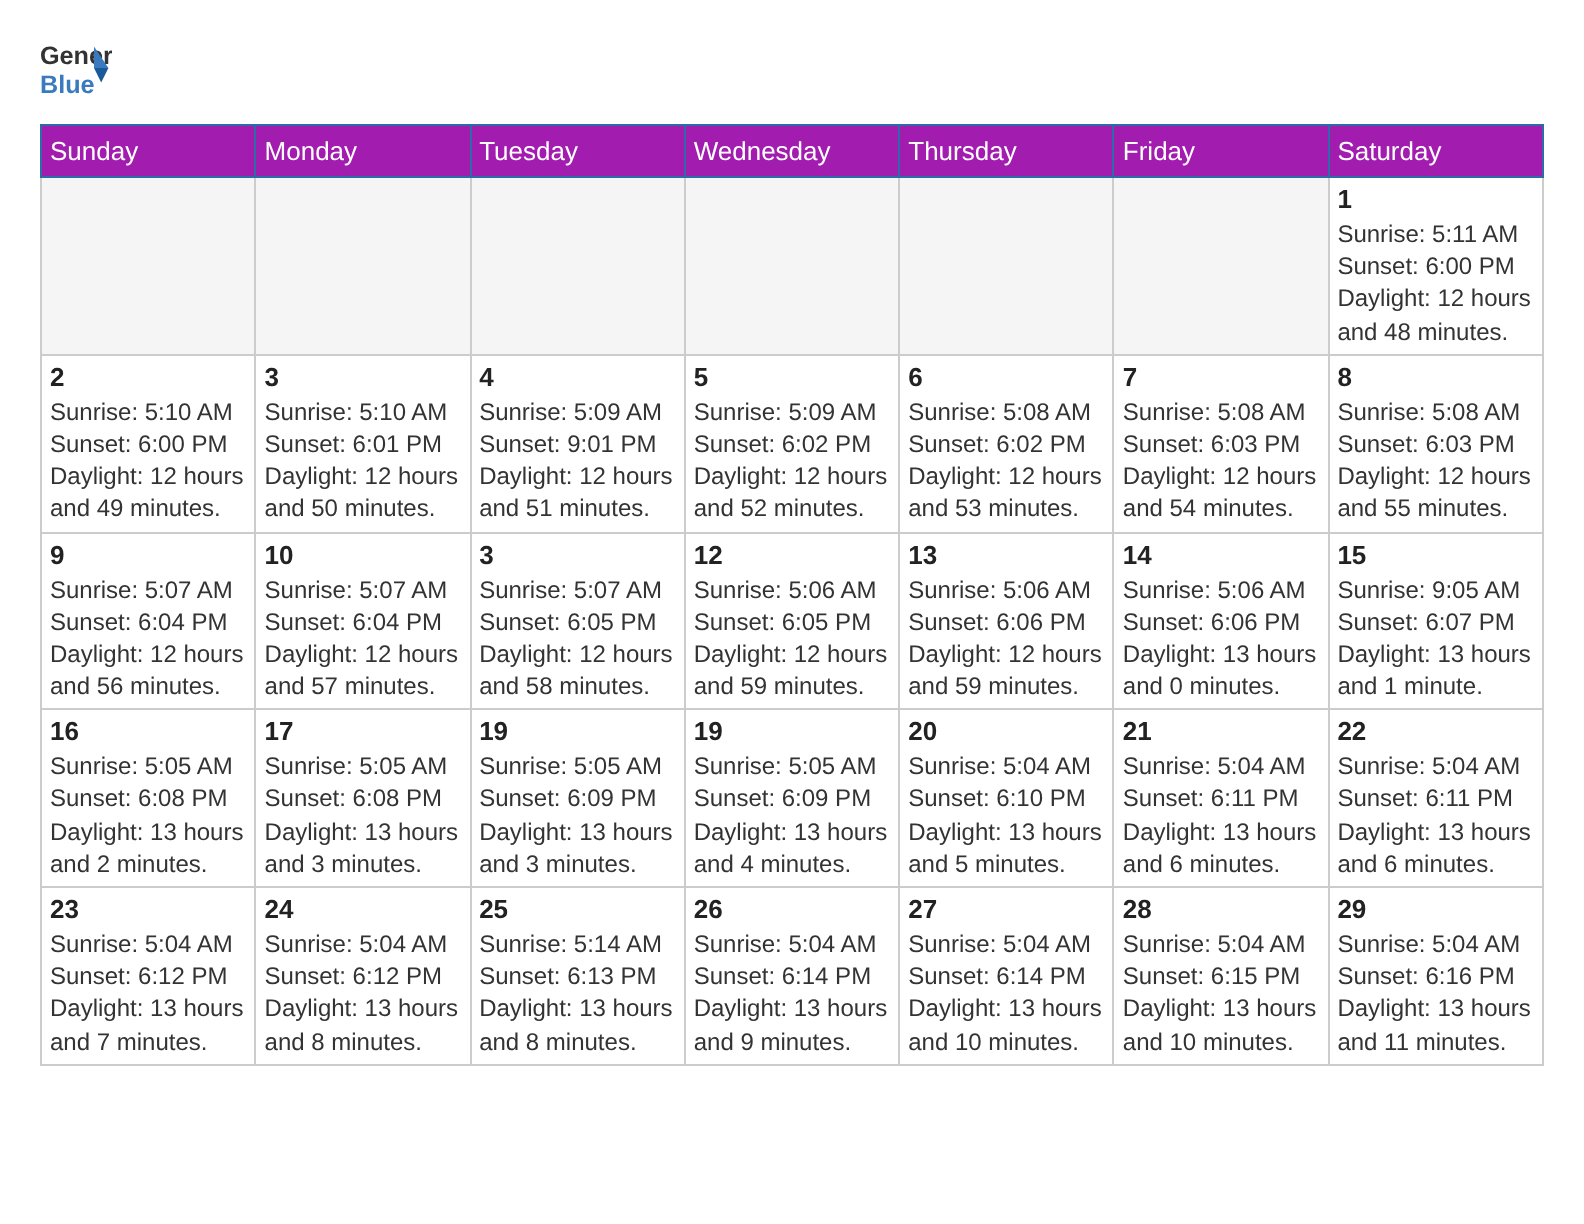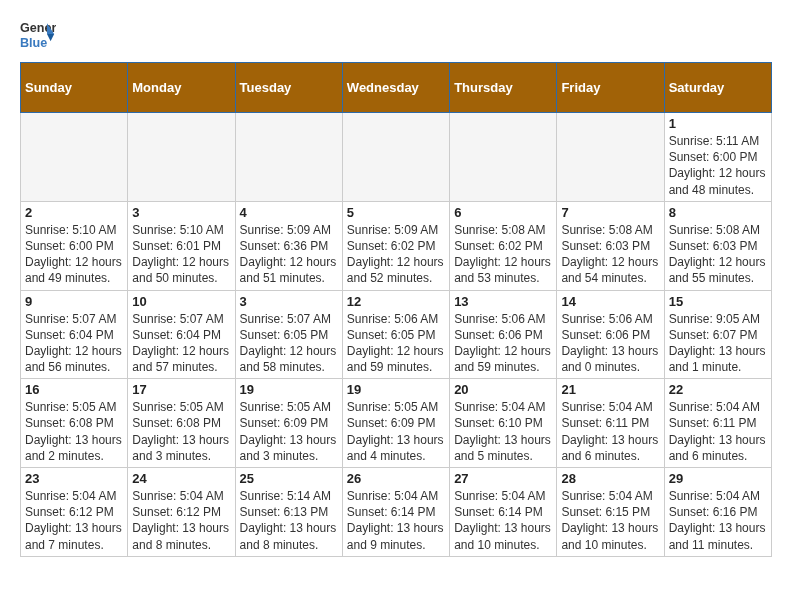--- a/index.html
+++ b/index.html
@@ -40,25 +40,25 @@
     .location {
       font-size: 14px;
       color: #444;
     }
     .calendar {
       width: 100%;
       border-collapse: collapse;
       border: 1px solid #ccc;
     }
     .calendar th {
-      background: #a16207;
+      background: #a21caf;
       color: #fff;
       font-size: 13px;
-      font-weight: bold;
-      padding: 17px 4px;
+      font-weight: normal;
+      padding: 5px 4px;
       text-align: left;
       border: 1px solid #2d6aa8;
     }
     .calendar td {
       vertical-align: top;
       border: 1px solid #ccc;
       padding: 3px 4px;
       width: calc(100% / 7);
       min-height: 70px;
       height: 70px;
@@ -141,21 +141,21 @@
           <td>
             <span class="day-number">3</span>
             <div class="day-info">Sunrise: 5:10 AM
 Sunset: 6:01 PM
 Daylight: 12 hours
 and 50 minutes.</div>
           </td>
           <td>
             <span class="day-number">4</span>
             <div class="day-info">Sunrise: 5:09 AM
-Sunset: 6:36 PM
+Sunset: 9:01 PM
 Daylight: 12 hours
 and 51 minutes.</div>
           </td>
           <td>
             <span class="day-number">5</span>
             <div class="day-info">Sunrise: 5:09 AM
 Sunset: 6:02 PM
 Daylight: 12 hours
 and 52 minutes.</div>
           </td>

